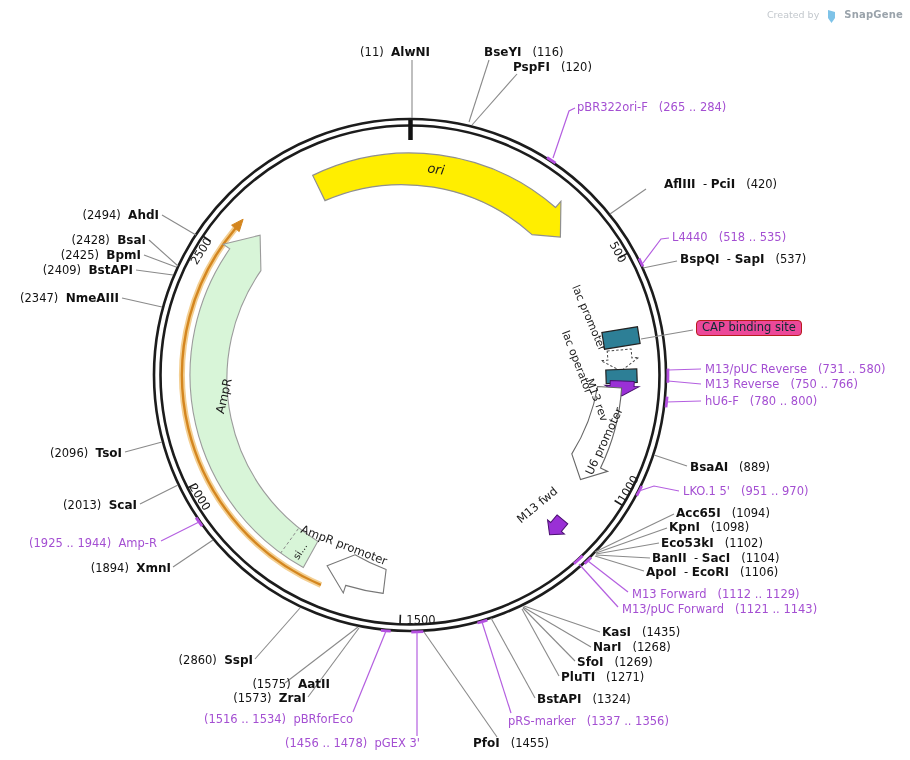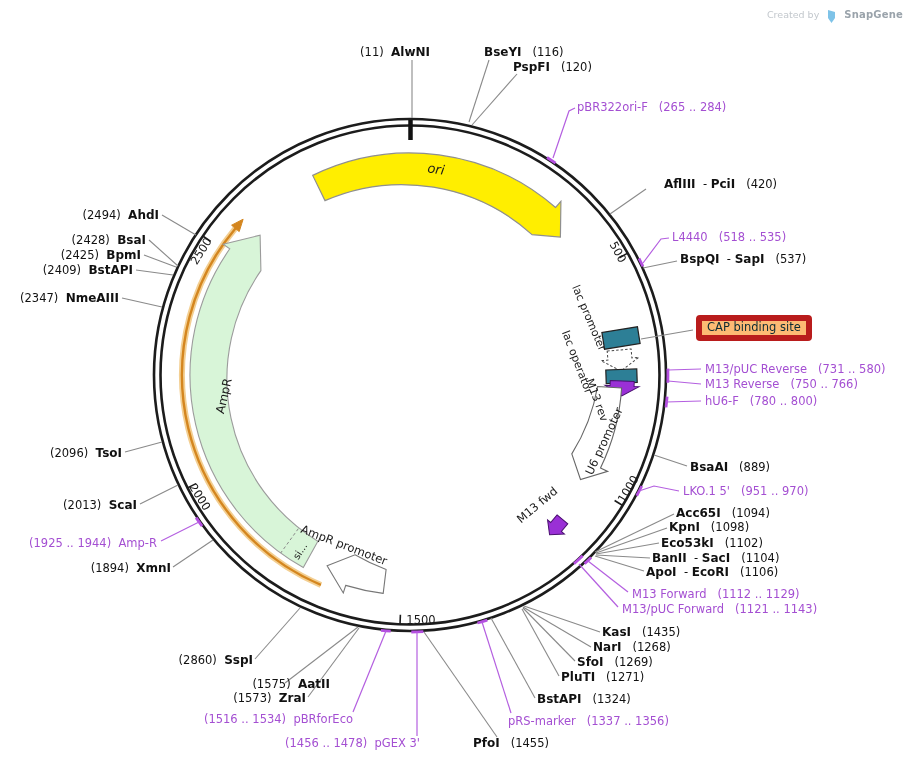--- a/index.html
+++ b/index.html
@@ -4,21 +4,21 @@
 <style>
   html,body{margin:0;padding:0;background:#ffffff;}
   #stage{position:relative;width:910px;height:760px;background:#ffffff;overflow:hidden;
          font-family:"DejaVu Sans","Liberation Sans",sans-serif;}
   #map-svg{position:absolute;left:0;top:0;}
   .site-label{position:absolute;white-space:pre;font-size:11.5px;color:#111;line-height:13px;}
   .site-label .b{font-weight:bold;font-size:12px;}
   .site-label.al-l{transform:translateY(-50%);}
   .site-label.al-r{transform:translate(-100%,-50%);}
   .site-label.primer{color:#a44fd2;}
-  .site-label.boxed{background:#fdba74;border:6px solid #b91c1c;border-radius:4px;
+  .site-label.boxed{background:#ec4899;border:1px solid #b91c1c;border-radius:4px;
                     padding:0 5px 1px 5px;font-size:11.5px;color:#0c2b33;}
   .rot-label{position:absolute;white-space:pre;color:#1a1a1a;transform-origin:center;}
   .rot-label.it{font-style:italic;}
   #title-block{position:absolute;left:411px;top:370px;transform:translate(-50%,-50%);
                text-align:center;width:360px;}
   #plasmid-title{font-weight:bold;font-size:15px;color:#000;}
   #plasmid-size{font-size:11.5px;color:#222;margin-top:2px;}
   #watermark{position:absolute;right:7px;top:8px;display:flex;align-items:center;gap:8px;}
   #watermark .created{font-size:9.5px;color:#c3c8cd;}
   #watermark .brand{font-size:10px;font-weight:bold;color:#9aa3ab;letter-spacing:.2px;}

